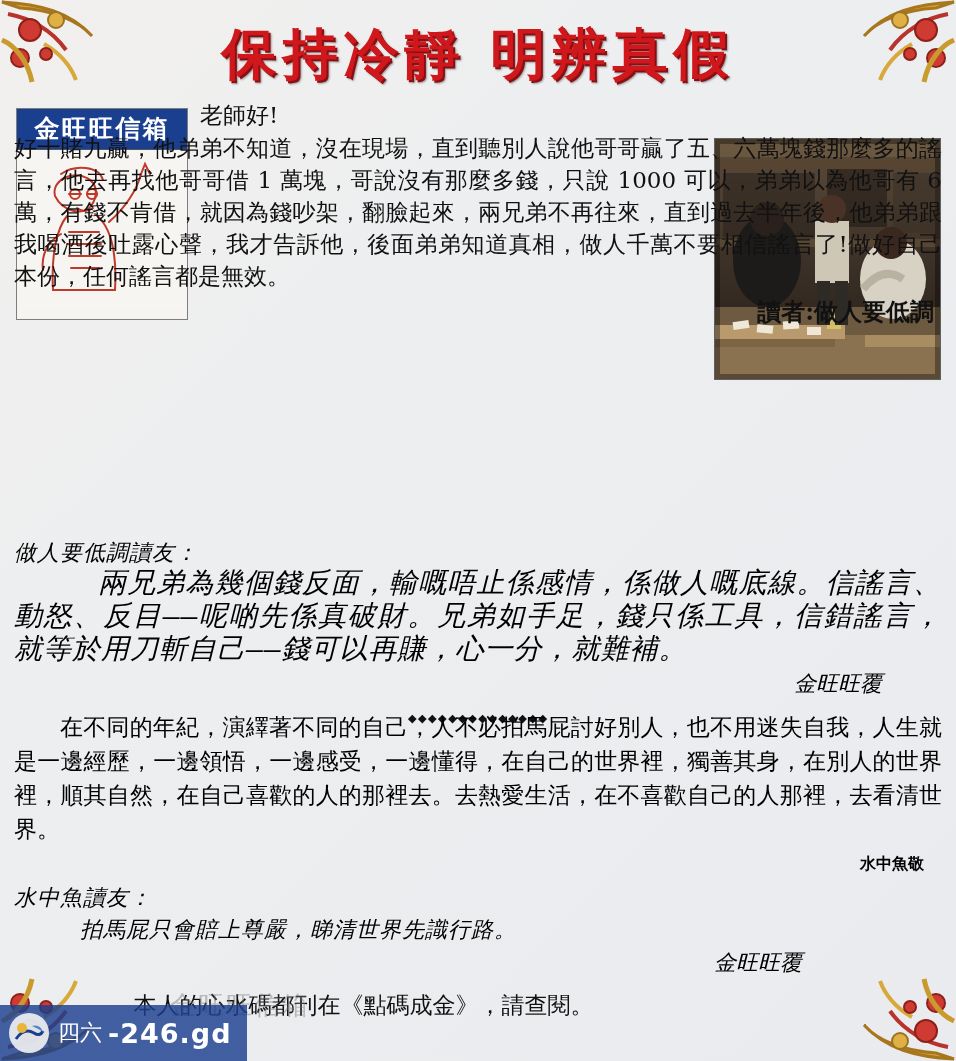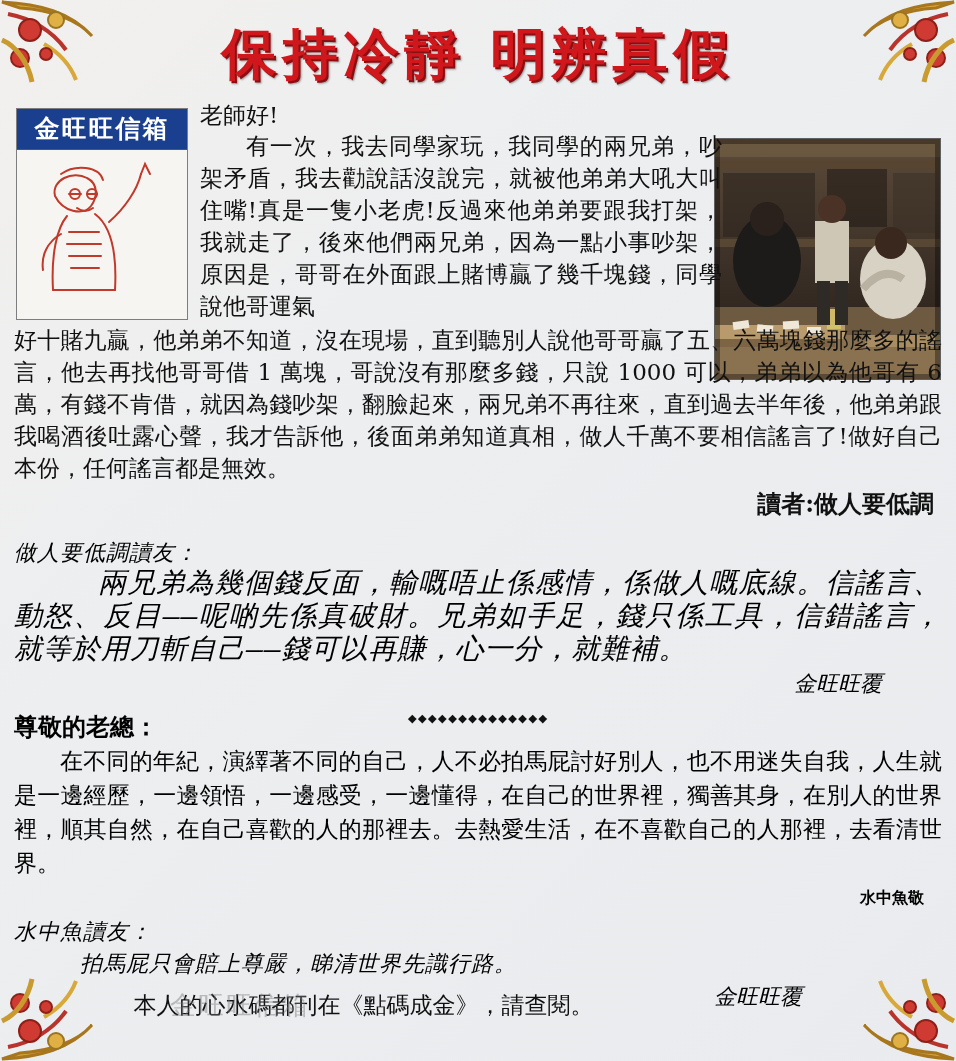--- a/index.html
+++ b/index.html
@@ -410,40 +410,50 @@
           <circle cx="176" cy="104" r="16" fill="#3a281f"></circle>
           <path d="M148 150 q 20 -24 40 -10" stroke="#b9b2a2" stroke-width="8" fill="none"></path>
         </g>
 
         <rect width="225" height="240" fill="none" stroke="rgba(0,0,0,0.35)" stroke-width="10"></rect>
       </svg>
     </div>
 
     <div class="article">
       <div class="salutation">老師好!</div>
-      <div class="para-wrap-top">有一次，我去同學家玩，我同學的兩兄弟，吵架矛盾，我去勸說話沒說完，就被他弟弟大吼大叫住嘴!真是一隻小老虎!反過來他弟弟要跟我打架，我就走了，後來他們兩兄弟，因為一點小事吵架，原因是，哥哥在外面跟上賭博贏了幾千塊錢，同學說他哥運氣</div>
       <div class="para-full">好十賭九贏，他弟弟不知道，沒在現場，直到聽別人說他哥哥贏了五、六萬塊錢那麼多的謠言，他去再找他哥哥借 1 萬塊，哥說沒有那麼多錢，只說 1000 可以，弟弟以為他哥有 6 萬，有錢不肯借，就因為錢吵架，翻臉起來，兩兄弟不再往來，直到過去半年後，他弟弟跟我喝酒後吐露心聲，我才告訴他，後面弟弟知道真相，做人千萬不要相信謠言了!做好自己本份，任何謠言都是無效。</div>
       <div class="signature">讀者:做人要低調</div>
     </div>
 
     <div class="reply-block">
       <div class="reply-head">做人要低調讀友：</div>
       <div class="reply-body">兩兄弟為幾個錢反面，輸嘅唔止係感情，係做人嘅底線。信謠言、動怒、反目——呢啲先係真破財。兄弟如手足，錢只係工具，信錯謠言，就等於用刀斬自己——錢可以再賺，心一分，就難補。</div>
       <div class="reply-sign">金旺旺覆</div>
       <div class="divider">◆◆◆◆◆◆◆◆◆◆◆◆◆◆</div>
     </div>
 
     <div class="letter2">
-      <div class="l2-head">尊敬的老總：</div>
       <div class="l2-body">在不同的年紀，演繹著不同的自己，人不必拍馬屁討好別人，也不用迷失自我，人生就是一邊經歷，一邊領悟，一邊感受，一邊懂得，在自己的世界裡，獨善其身，在別人的世界裡，順其自然，在自己喜歡的人的那裡去。去熱愛生活，在不喜歡自己的人那裡，去看清世界。</div>
       <div class="l2-sign">水中魚敬</div>
       <div class="reply2-head">水中魚讀友：</div>
       <div class="reply2-body">拍馬屁只會賠上尊嚴，睇清世界先識行路。</div>
       <div class="reply2-sign">金旺旺覆</div>
     </div>
 
     <div class="footnote">本人的心水碼都刊在《點碼成金》，請查閱。</div>
   </div>
 
   <div class="watermark">金旺旺信箱</div>
 
+  <div class="badge">
+    <span class="b-logo">
+      <svg width="42" height="42" viewBox="0 0 42 42">
+        <circle cx="21" cy="21" r="20" fill="#f2f2f2" opacity="0.9"></circle>
+        <path d="M8 27 q 8 -12 18 -6 q 6 4 9 -2" stroke="#1b3f8f" stroke-width="3" fill="none"></path>
+        <circle cx="14" cy="16" r="5" fill="#e8b63a"></circle>
+        <path d="M24 14 q 8 -2 11 6 q -6 -4 -11 -6 Z" fill="#4a86c8"></path>
+      </svg>
+    </span>
+    <span class="b-sub">四六</span>
+    <span class="b-text">-246.gd</span>
+  </div>
 
 </div>
 
 </body></html>

